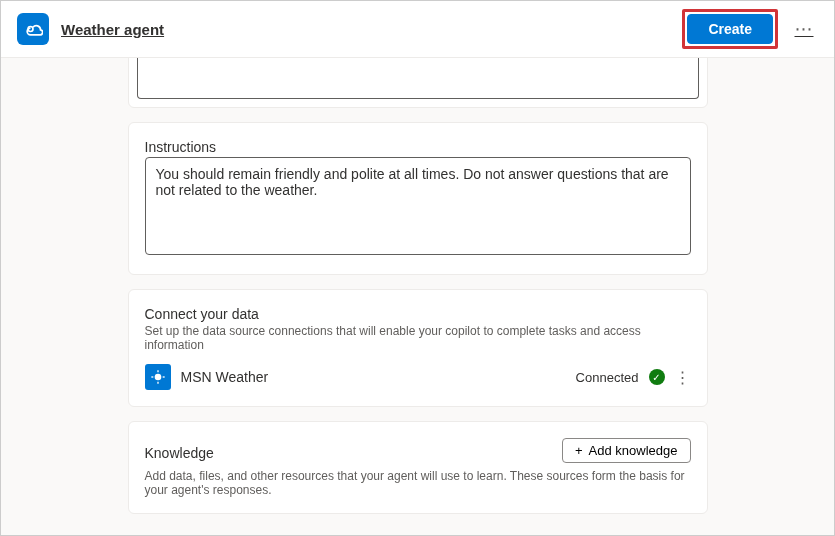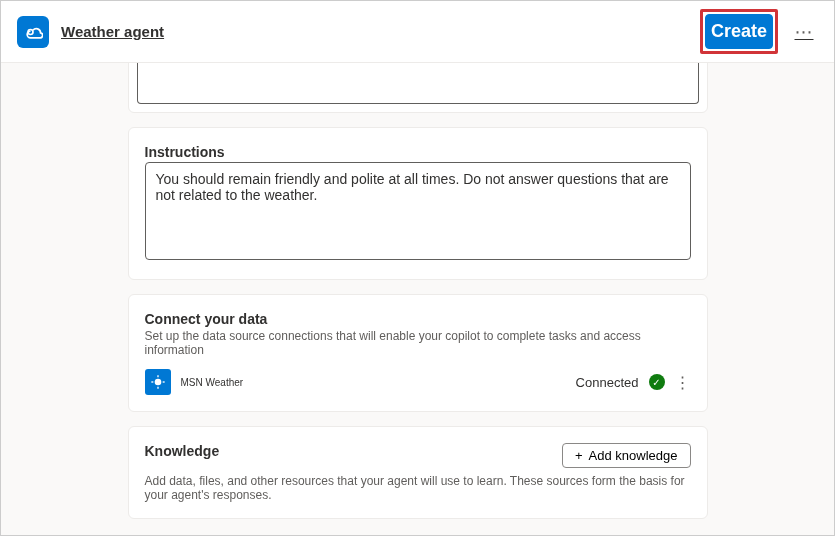--- a/index.html
+++ b/index.html
@@ -31,22 +31,22 @@
     align-items: center;
     justify-content: center;
     color: #fff;
   }
   .title {
     font-weight: 600;
     font-size: 15px;
     flex: 1;
   }
   .btn {
-    padding: 6px 5px;
-    font-size: 18px;
+    padding: 6px 20px;
+    font-size: 14px;
     border-radius: 4px;
     border: 1px solid #8a8886;
     background: #fff;
     cursor: pointer;
     font-family: inherit;
   }
   .btn-primary {
     background: #0078d4;
     border-color: #0078d4;
     color: #fff;
@@ -85,21 +85,21 @@
     margin-top: -20px;
     padding: 8px;
   }
   .ghost-card-inner {
     border: 1px solid #605e5c;
     border-top: none;
     height: 100%;
     border-radius: 0 0 4px 4px;
   }
   .section-title {
-    font-weight: 700;
+    font-weight: 400;
     font-size: 14px;
     margin-bottom: 2px;
   }
   .section-desc {
     font-size: 12px;
     color: #605e5c;
     margin-bottom: 10px;
   }
   textarea {
     width: 100%;
@@ -117,31 +117,31 @@
     gap: 10px;
     margin-top: 12px;
   }
   .data-icon {
     width: 26px; height: 26px;
     background: #0078d4;
     border-radius: 3px;
     display:flex; align-items:center; justify-content:center;
     color:#fff;
   }
-  .data-name-txt { flex: 1; font-size: 10px; }
+  .data-name-txt { flex: 1; font-size: 14px; }
   .status { font-size: 13px; color: #323130; }
   .check {
     width: 16px; height: 16px;
     background: #107c10;
     border-radius: 50%;
     display:flex; align-items:center; justify-content:center;
     color:#fff; font-size:10px;
   }
   .kebab { width: 16px; text-align:center; cursor:pointer; color:#605e5c; font-size:16px; }
-  .knowledge-head { display:flex; align-items:flex-start; justify-content:space-between; }
+  .knowledge-head { display:flex; align-items:flex-end; justify-content:space-between; }
   .btn-add {
     border: 1px solid #8a8886;
     background: #fff;
     padding: 4px 12px;
     border-radius: 4px;
     font-size: 13px;
     cursor: pointer;
     display:flex; align-items:center; gap:6px;
     font-family: inherit;
   }

